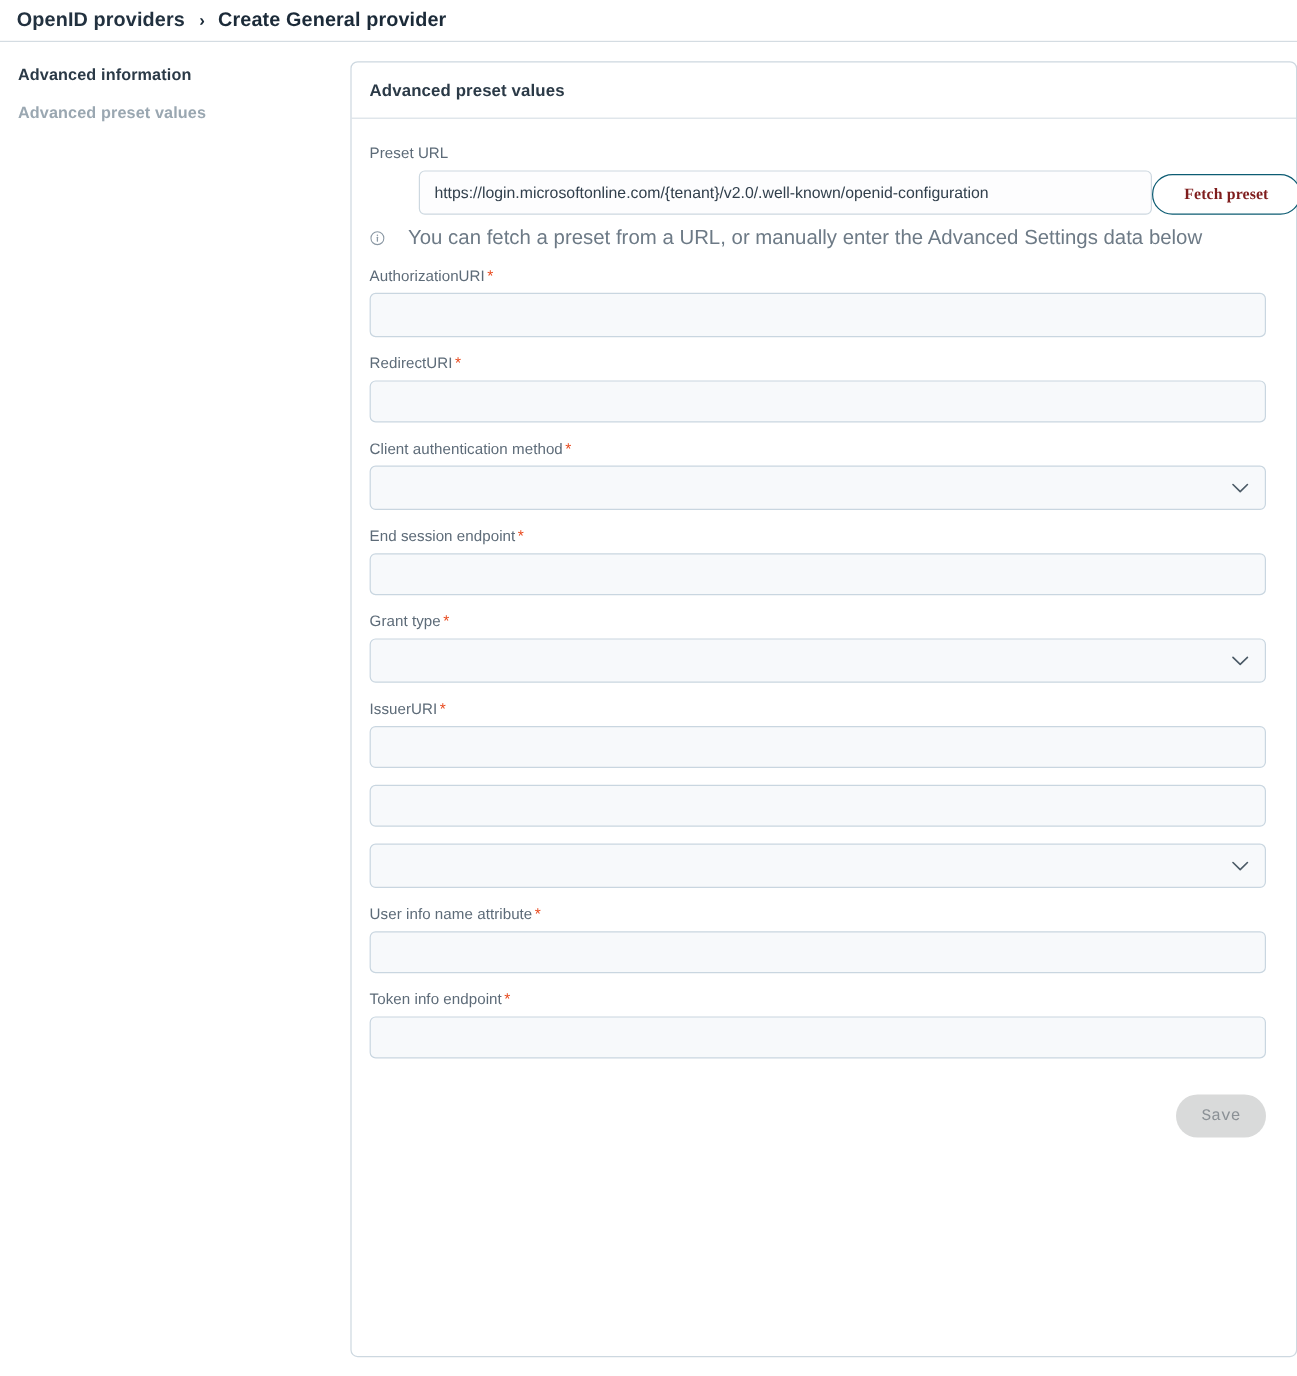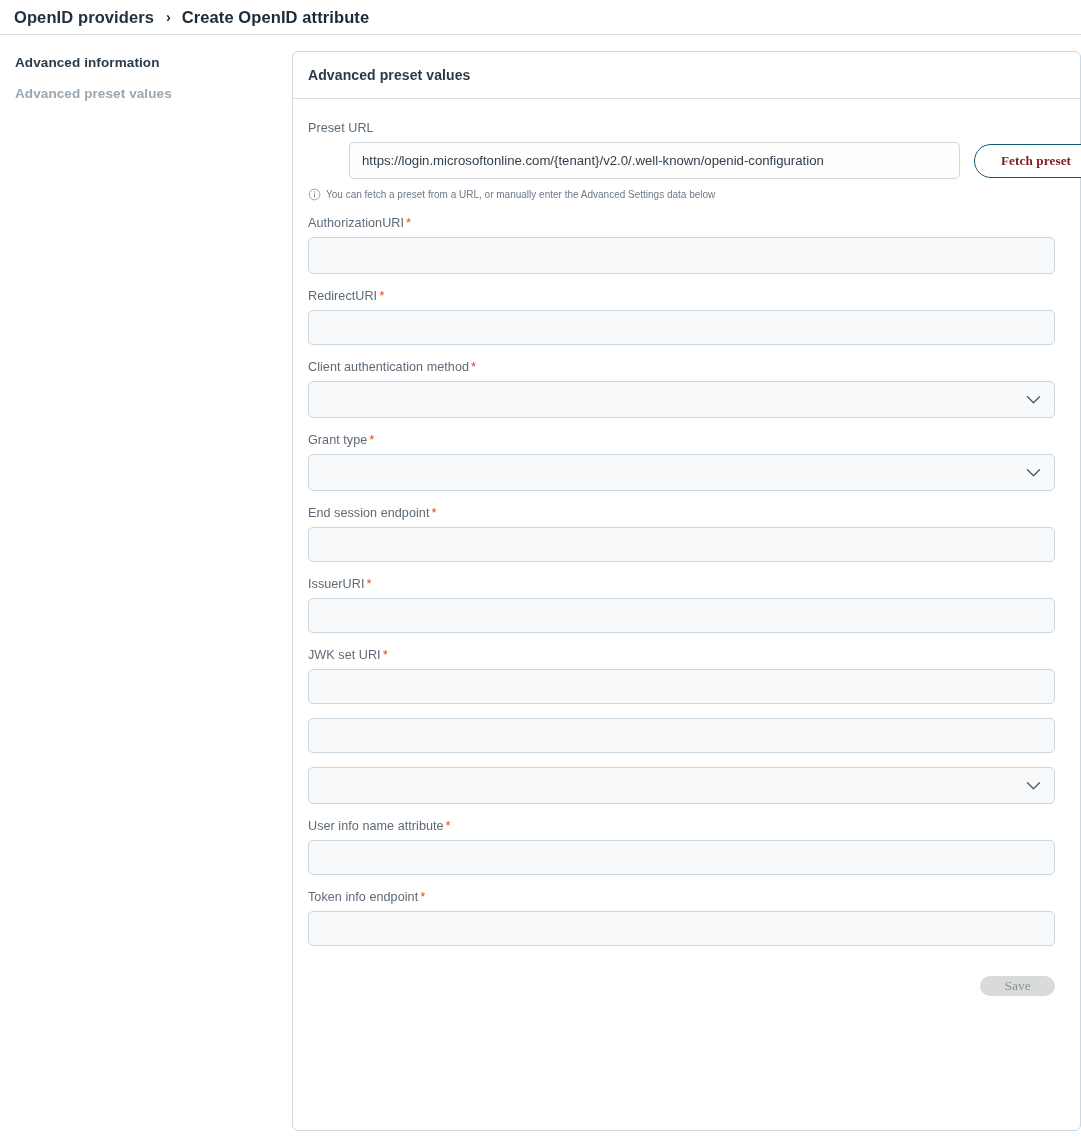--- a/index.html
+++ b/index.html
@@ -118,22 +118,22 @@
     color: #2e3a45;
     padding: 0 12px;
     outline: none;
     display: block;
   }
   .input::placeholder { color: #9aa7b1; }
 
   
   .preset-row {
     display: flex;
-    align-items: center;
-    gap: 14px;
+    align-items: flex-end;
+    gap: 0;
     padding-left: 41px;
   }
   .preset-input {
     flex: 0 0 611px;
     height: 37px;
     background: #fdfdfe;
     border: 1px solid #cdd8e0;
     font-size: 13.2px;
     color: #32404d;
   }
@@ -146,23 +146,23 @@
     color: #7f1d1d;
     font-family: Liberation Serif, serif;
     font-size: 13.2px;
     font-weight: bold;
     cursor: pointer;
     letter-spacing: .1px;
   }
   .helper {
     display: flex;
     align-items: center;
-    gap: 5px;
+    gap: 19px;
     margin-top: 9px;
-    font-size: 10px;
+    font-size: 17px;
     color: #6d7a86;
   }
   .info-icon {
     flex: 0 0 auto;
     display: inline-flex;
     line-height: 0;
   }
 
   
   .select-wrap { position: relative; }
@@ -180,38 +180,38 @@
   .field.tall .input { height: 37px; }
 
   
   .card-footer {
     display: flex;
     justify-content: flex-end;
     padding: 16px 25px 22px 0;
   }
   .save-btn {
     min-width: 75px;
-    height: 20px;
+    height: 36px;
     border: none;
     border-radius: 19px;
     background: #d9dada;
     color: #8b9196;
-    font-family: Liberation Serif, serif;
+    font-family: Liberation Mono, monospace;
     font-size: 13.5px;
     padding: 0 20px;
     cursor: default;
   }
 </style>
 </head>
 <body>
 
 <div class="topbar">
   <span class="crumb">OpenID providers</span>
   <span class="crumb-sep">›</span>
-  <span class="crumb current">Create OpenID attribute</span>
+  <span class="crumb current">Create General provider</span>
 </div>
 
 <div class="body-wrap">
 
   <nav class="sidenav">
     <div class="nav-item active">Advanced information</div>
     <div class="nav-item inactive">Advanced preset values</div>
   </nav>
 
   <section class="card">
@@ -263,52 +263,46 @@
           <span class="chev">
             <svg width="15" height="9" viewBox="0 0 16 10" aria-hidden="true">
               <path d="M1.3 1.4 L8 8 L14.7 1.4" fill="none" stroke="#4b5a66" stroke-width="1.5" stroke-linecap="round" stroke-linejoin="round"></path>
             </svg>
           </span>
         </div>
       </div>
 
       <div class="field">
         <label class="field-label">
+          <span>End session endpoint</span><span class="req">*</span>
+        </label>
+        <input class="input" type="text" value="" style="">
+      </div>
+
+      <div class="field">
+        <label class="field-label">
           <span>Grant type</span><span class="req">*</span>
         </label>
         <div class="select-wrap">
           <input class="input" type="text" readonly="" value="" style="">
           <span class="chev">
             <svg width="15" height="9" viewBox="0 0 16 10" aria-hidden="true">
               <path d="M1.3 1.4 L8 8 L14.7 1.4" fill="none" stroke="#4b5a66" stroke-width="1.5" stroke-linecap="round" stroke-linejoin="round"></path>
             </svg>
           </span>
         </div>
       </div>
 
       <div class="field">
         <label class="field-label">
-          <span>End session endpoint</span><span class="req">*</span>
-        </label>
-        <input class="input" type="text" value="" style="">
-      </div>
-
-      <div class="field">
-        <label class="field-label">
           <span>IssuerURI</span><span class="req">*</span>
         </label>
         <input class="input" type="text" value="" style="">
       </div>
 
-      <div class="field">
-        <label class="field-label">
-          <span>JWK set URI</span><span class="req">*</span>
-        </label>
-        <input class="input" type="text" value="" style="">
-      </div>
 
       <div class="field">
         <input class="input" type="text" value="" style="">
       </div>
 
       <div class="field">
         <div class="select-wrap">
           <input class="input" type="text" readonly="" value="" style="">
           <span class="chev">
             <svg width="15" height="9" viewBox="0 0 16 10" aria-hidden="true">

